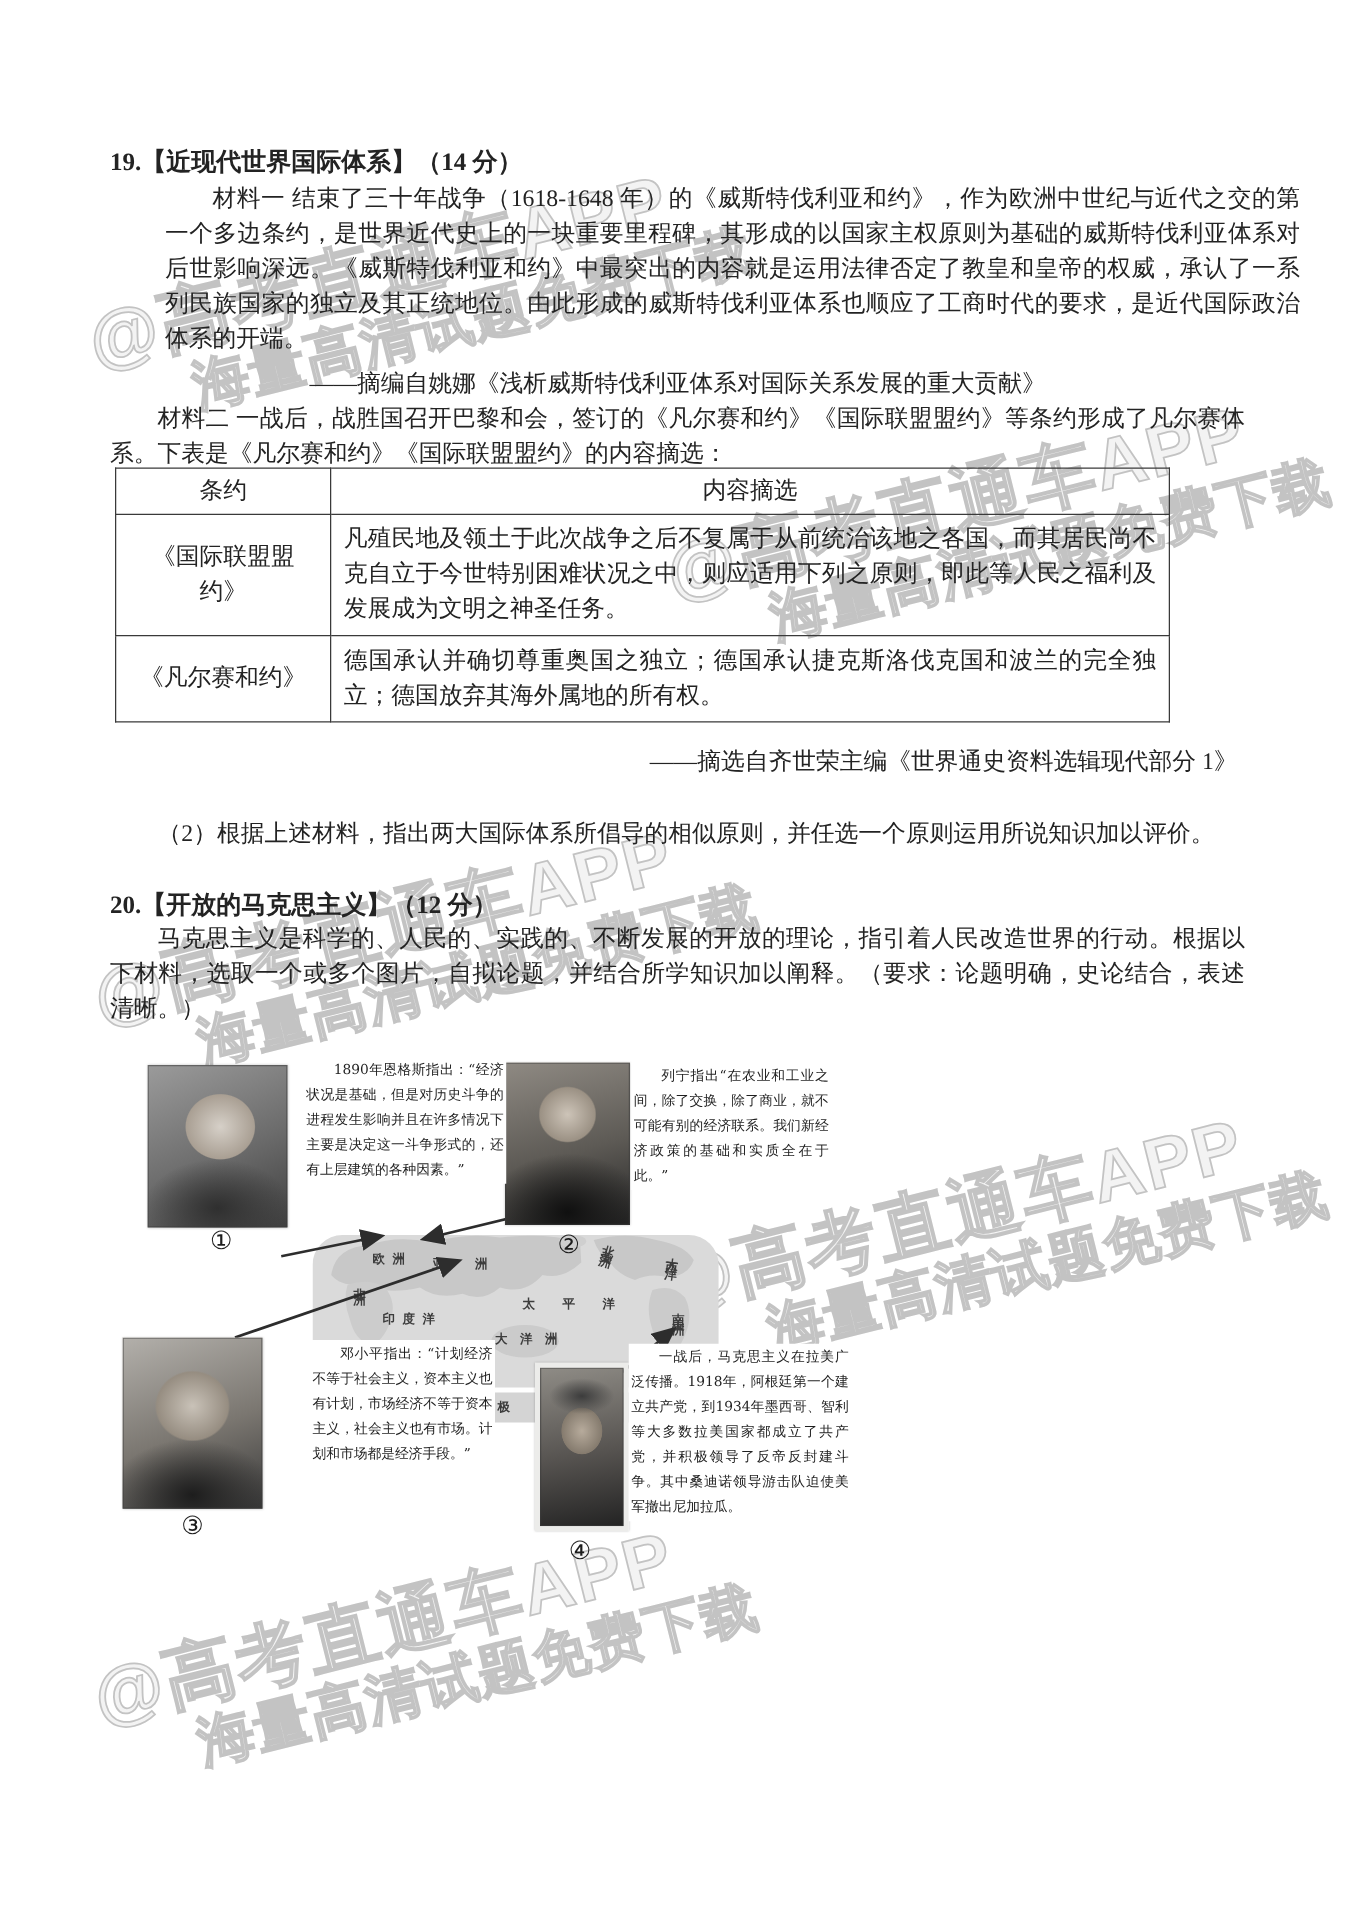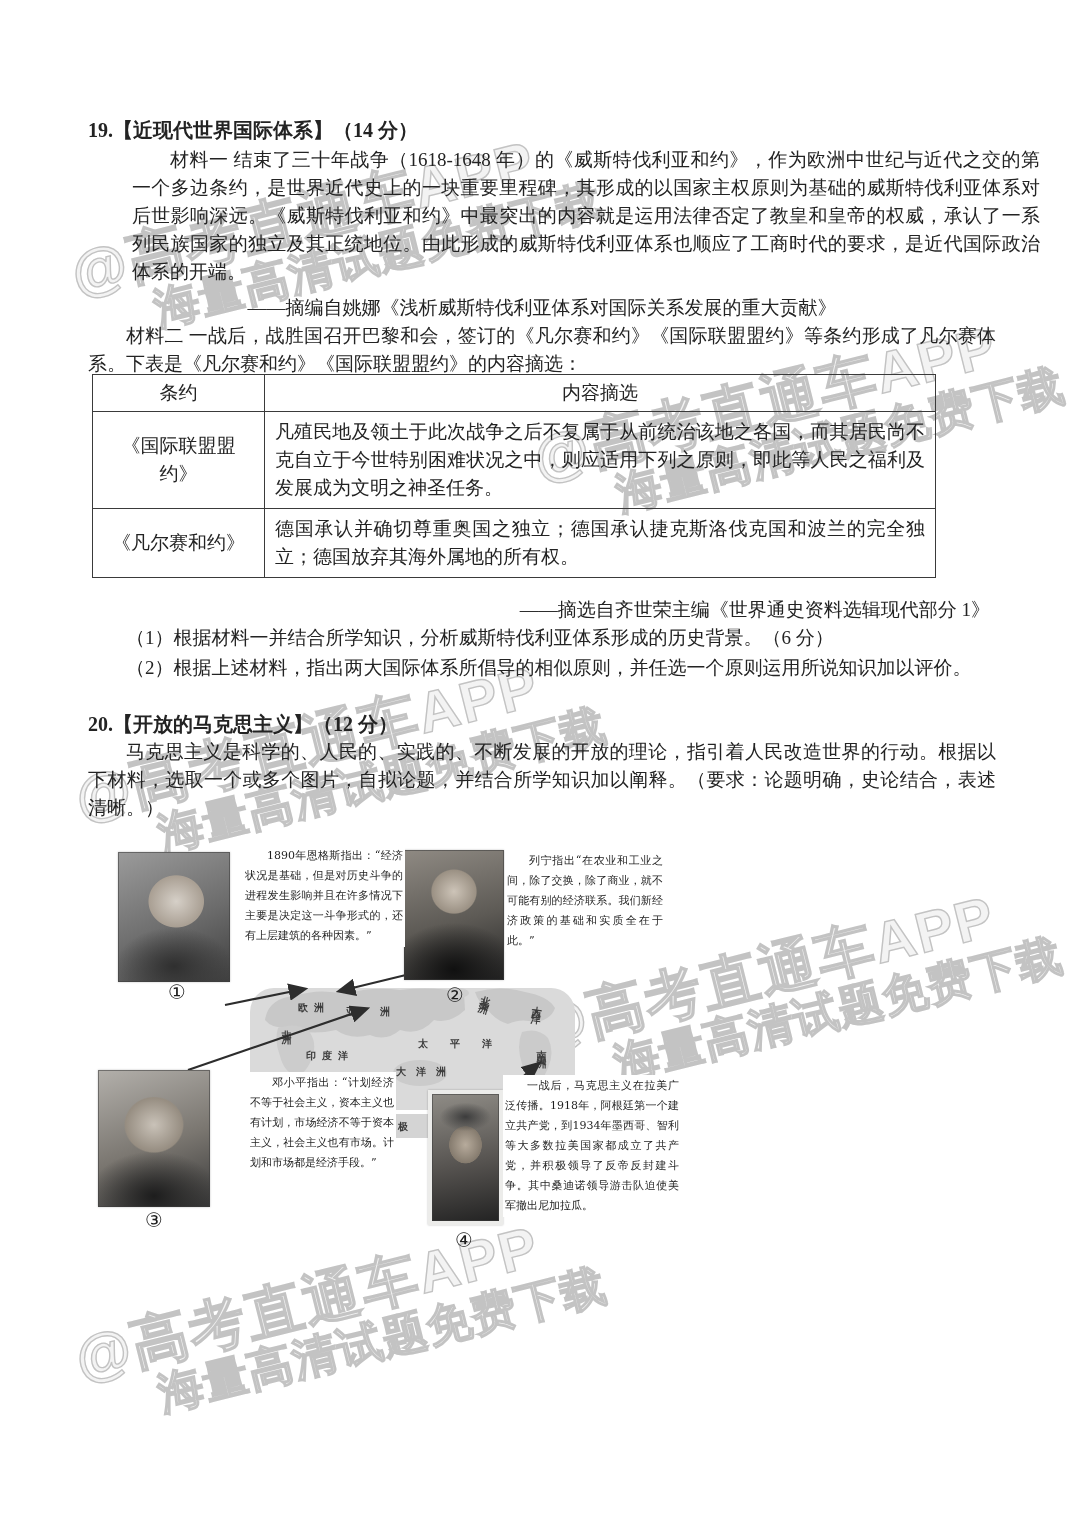--- a/index.html
+++ b/index.html
@@ -113,21 +113,20 @@
       <td class="col-content">凡殖民地及领土于此次战争之后不复属于从前统治该地之各国，而其居民尚不克自立于今世特别困难状况之中，则应适用下列之原则，即此等人民之福利及发展成为文明之神圣任务。</td>
     </tr>
     <tr>
       <td class="col-treaty">《凡尔赛和约》</td>
       <td class="col-content">德国承认并确切尊重奥国之独立；德国承认捷克斯洛伐克国和波兰的完全独立；德国放弃其海外属地的所有权。</td>
     </tr>
   </tbody>
     </table>
 
   <div class="tx right" style="top:596px;">——摘选自齐世荣主编《世界通史资料选辑现代部分 1》</div>
-  <div class="tx indent" style="top:624px;">（1）根据材料一并结合所学知识，分析威斯特伐利亚体系形成的历史背景。（6 分）</div>
   <div class="tx indent" style="top:654px;">（2）根据上述材料，指出两大国际体系所倡导的相似原则，并任选一个原则运用所说知识加以评价。</div>
 
   <div class="tx heading" style="top:710px;">20.【开放的马克思主义】（12 分）</div>
   <div class="tx indent" style="top:738px;">马克思主义是科学的、人民的、实践的、不断发展的开放的理论，指引着人民改造世界的行动。根据以下材料，选取一个或多个图片，自拟论题，并结合所学知识加以阐释。（要求：论题明确，史论结合，表述清晰。）</div>
 
   <div class="figure-area">
 
     <div class="map-wrap">
       <svg width="325" height="162" viewBox="0 0 325 162">
         <rect x="0" y="8" width="325" height="122" rx="24" fill="#dadada"></rect>

